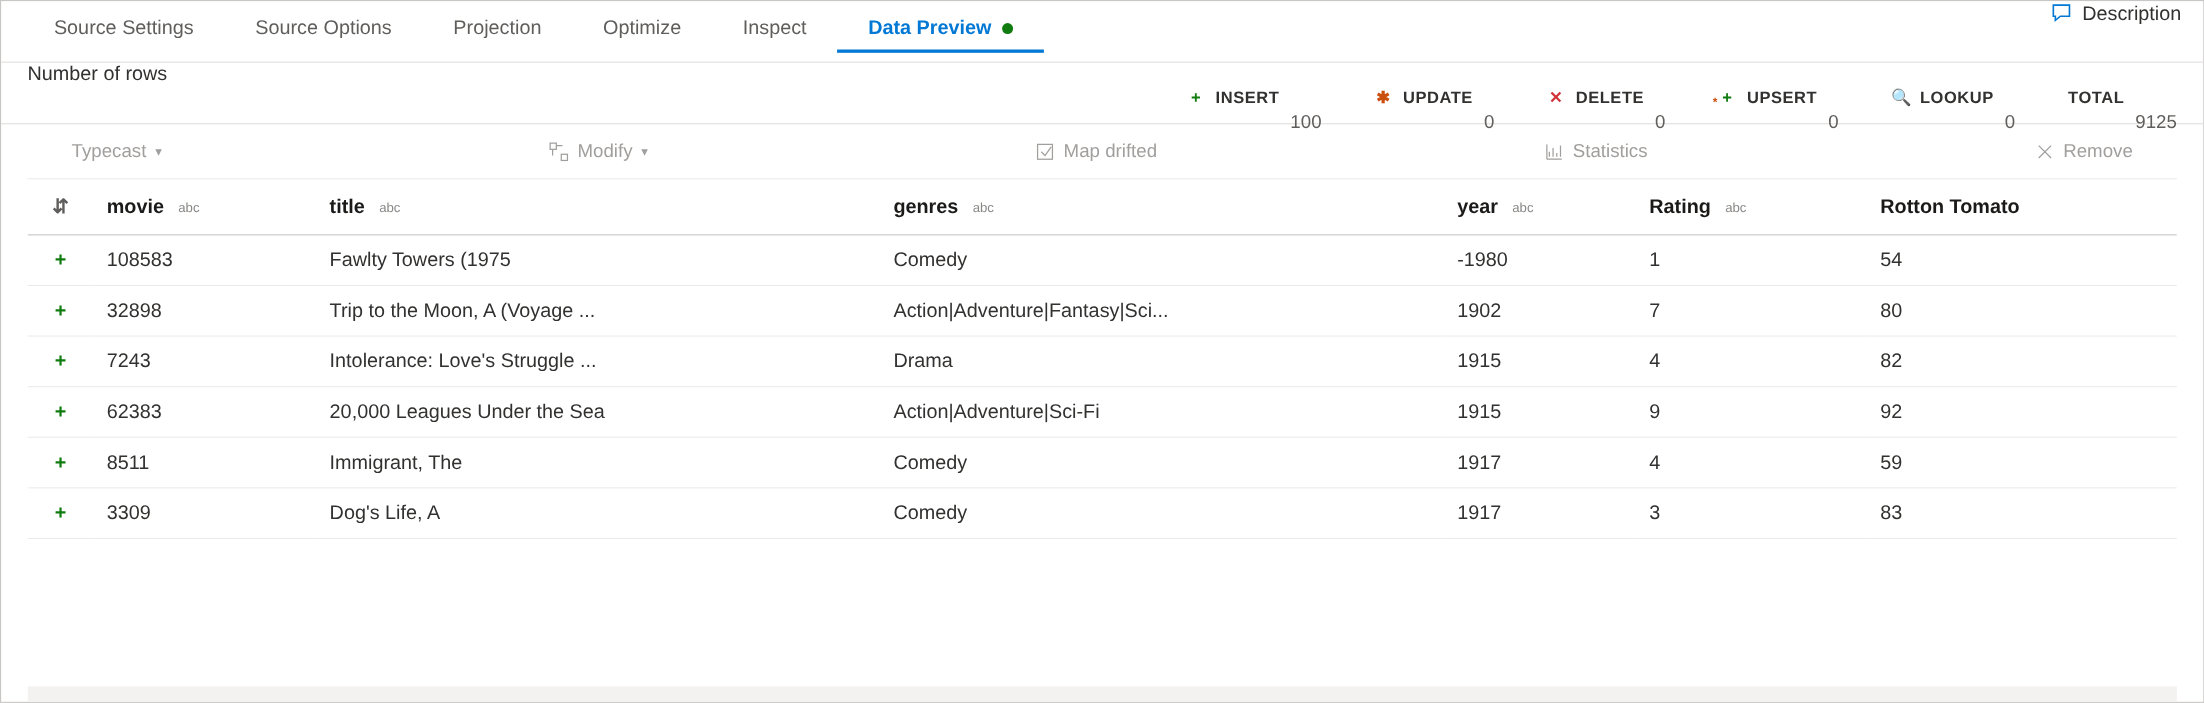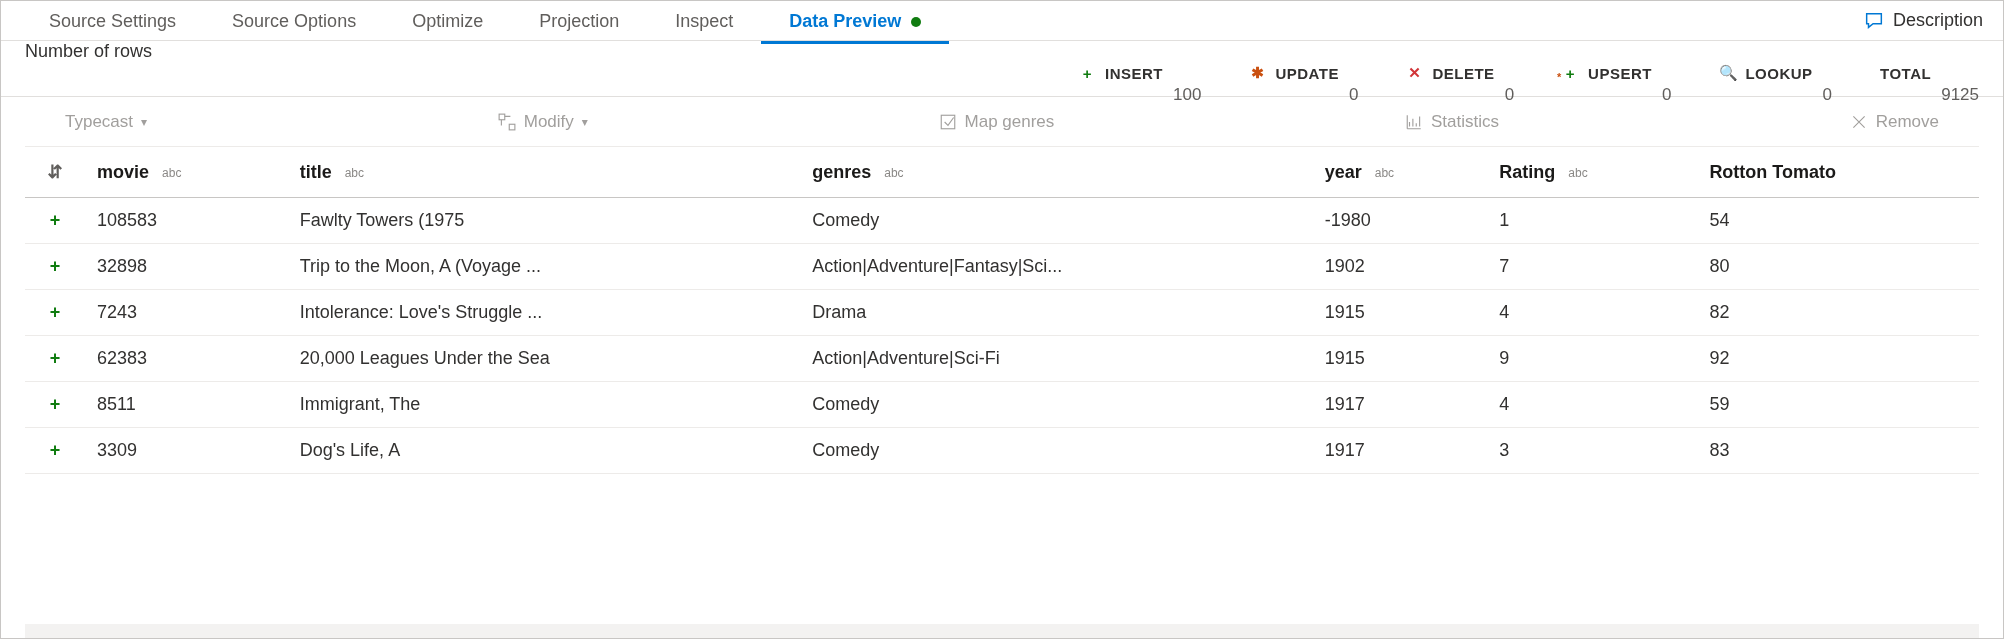--- a/index.html
+++ b/index.html
@@ -14,23 +14,23 @@
     border: 1px solid #c8c6c4;
     width: 2004px;
     height: 639px;
     display: flex;
     flex-direction: column;
   }
 
   
   .tabbar {
     display: flex;
-    align-items: center;
+    align-items: flex-start;
     padding: 0 20px;
-    height: 40px;
+    height: 56px;
     border-bottom: 1px solid #e1dfdd;
     font-size: 18px;
     color: #605e5c;
   }
   .tab {
     padding: 14px 28px 12px 28px;
     cursor: pointer;
     display: flex;
     align-items: center;
     gap: 10px;
@@ -151,22 +151,22 @@
   }
 </style>
 </head>
 <body>
 
 <div class="frame">
 
   <div class="tabbar">
     <div class="tab">Source Settings</div>
     <div class="tab">Source Options</div>
+    <div class="tab">Projection</div>
     <div class="tab">Optimize</div>
-    <div class="tab">Projection</div>
     <div class="tab">Inspect</div>
     <div class="tab active">
       <span>Data Preview</span>
       <span class="dot-indicator"></span>
     </div>
     <div class="spacer"></div>
     <div class="desc-link">
       <svg viewBox="0 0 24 24">
         <path class="chat-icon-stroke" d="M4 4h16v11H11l-5 4v-4H4z"></path>
       </svg>
@@ -218,21 +218,21 @@
           <rect x="10" y="10" width="5" height="5" fill="none" stroke="#a19f9d"></rect>
           <path d="M6 3h5M3 6v5" stroke="#a19f9d" fill="none"></path>
         </svg>
       <span>Modify</span>
     </div>
     <div class="tool">
       <svg viewBox="0 0 16 16">
           <rect x="2" y="2" width="12" height="12" fill="none" stroke="#a19f9d"></rect>
           <path d="M5 8l3 3 5-7" stroke="#a19f9d" fill="none"></path>
         </svg>
-      <span>Map genres</span>
+      <span>Map drifted</span>
     </div>
     <div class="tool">
       <svg viewBox="0 0 16 16">
           <path d="M2 14V2M2 14h12M4 12V8M7 12V5M10 12V9M13 12V3" stroke="#a19f9d" fill="none"></path>
         </svg>
       <span>Statistics</span>
     </div>
     <div class="tool">
       <svg viewBox="0 0 16 16">
           <path d="M3 3l10 10M13 3L3 13" stroke="#a19f9d" fill="none"></path>

